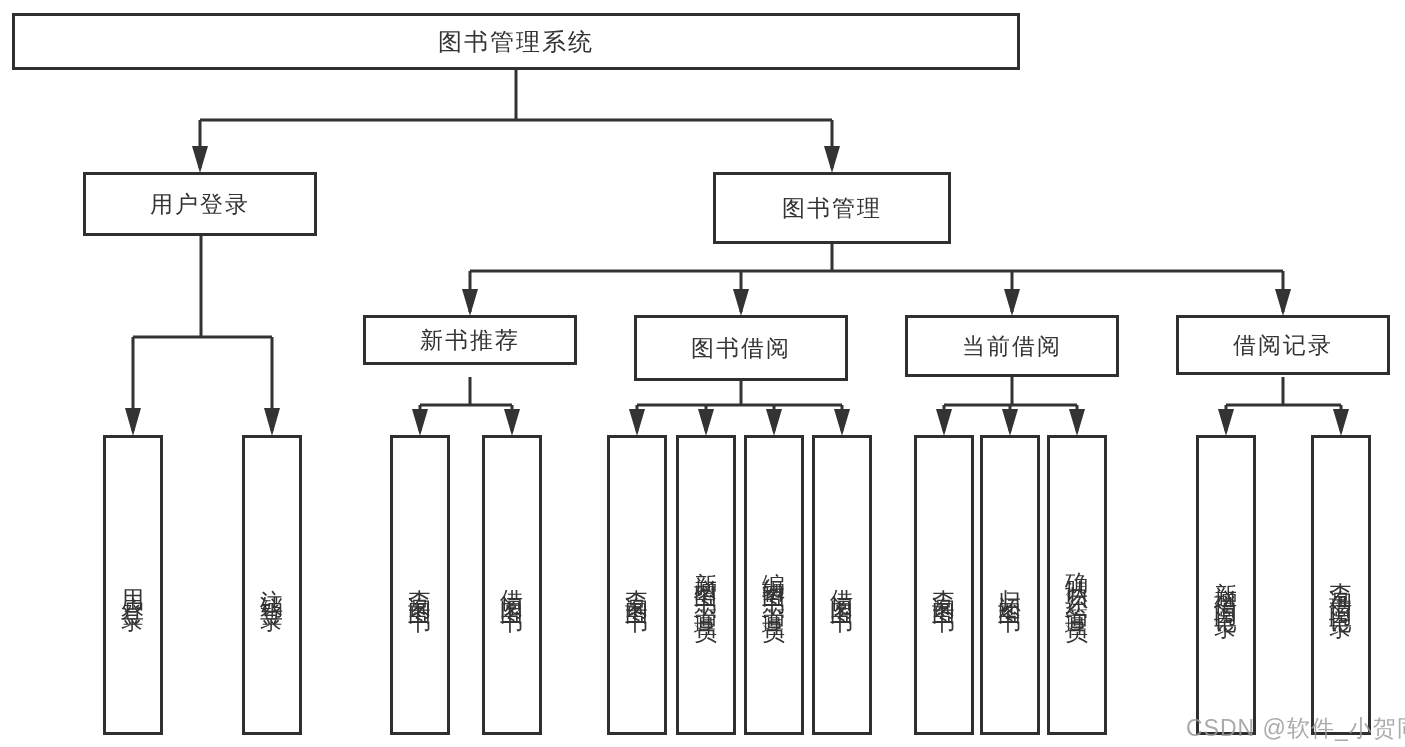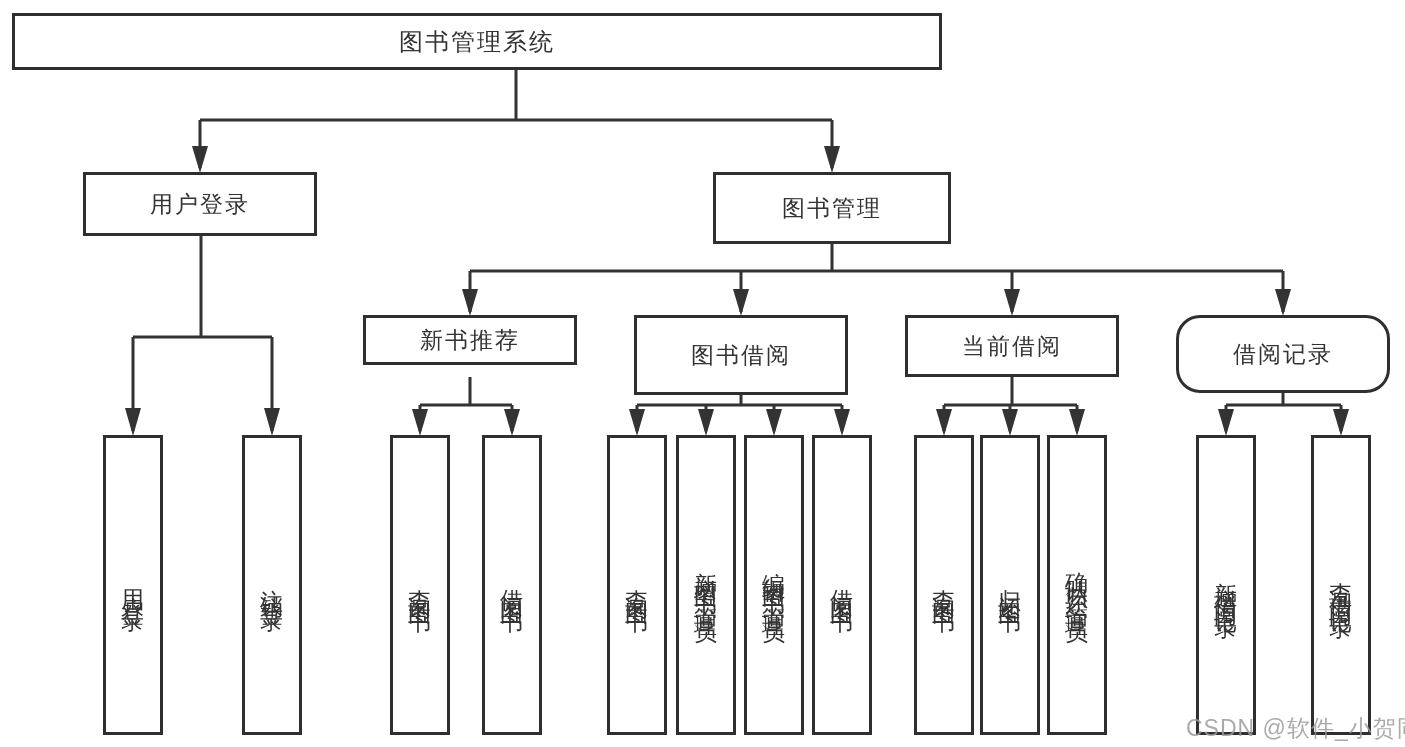--- a/index.html
+++ b/index.html
@@ -32,21 +32,21 @@
     display: flex;
     align-items: center;
     justify-content: center;
     z-index: 2;
   }
   .node.h {
     font-size: 23px;
     letter-spacing: 2px;
   }
   .node.root {
-    left: 12px; top: 13px; width: 930px; height: 57px;
+    left: 12px; top: 13px; width: 1008px; height: 57px;
     font-size: 24px;
   }
   .node.leaf {
     top: 435px;
     width: 60px;
     height: 300px;
     display: block;
     writing-mode: vertical-lr;
     text-orientation: mixed;
     text-align: center;
@@ -117,27 +117,27 @@
   <div class="node h" style="left:83px; top:172px; width:234px; height:64px;">
     <span>用户登录</span>
   </div>
   <div class="node h" style="left:713px; top:172px; width:238px; height:72px;">
     <span>图书管理</span>
   </div>
 
   <div class="node h" style="left:363px; top:315px; width:214px; height:50px;">
     <span>新书推荐</span>
   </div>
-  <div class="node h" style="left:634px; top:315px; width:214px; height:80px;font-family:Liberation Serif, serif;">
+  <div class="node h" style="left:634px; top:315px; width:214px; height:66px;font-family:Liberation Serif, serif;">
     <span>图书借阅</span>
   </div>
   <div class="node h" style="left:905px; top:315px; width:214px; height:62px;align-items:center;">
     <span>当前借阅</span>
   </div>
-  <div class="node h" style="left:1176px; top:315px; width:214px; height:78px;border-radius:24px;">
+  <div class="node h" style="left:1176px; top:315px; width:214px; height:60px;">
     <span>借阅记录</span>
   </div>
 
   <div class="node leaf" style="left:103px;">用户登录</div>
   <div class="node leaf" style="left:242px;">注销登录</div>
 
   <div class="node leaf" style="left:390px;">查询图书</div>
   <div class="node leaf" style="left:482px;">借阅图书</div>
 
   <div class="node leaf" style="left:607px;">查询图书</div>

